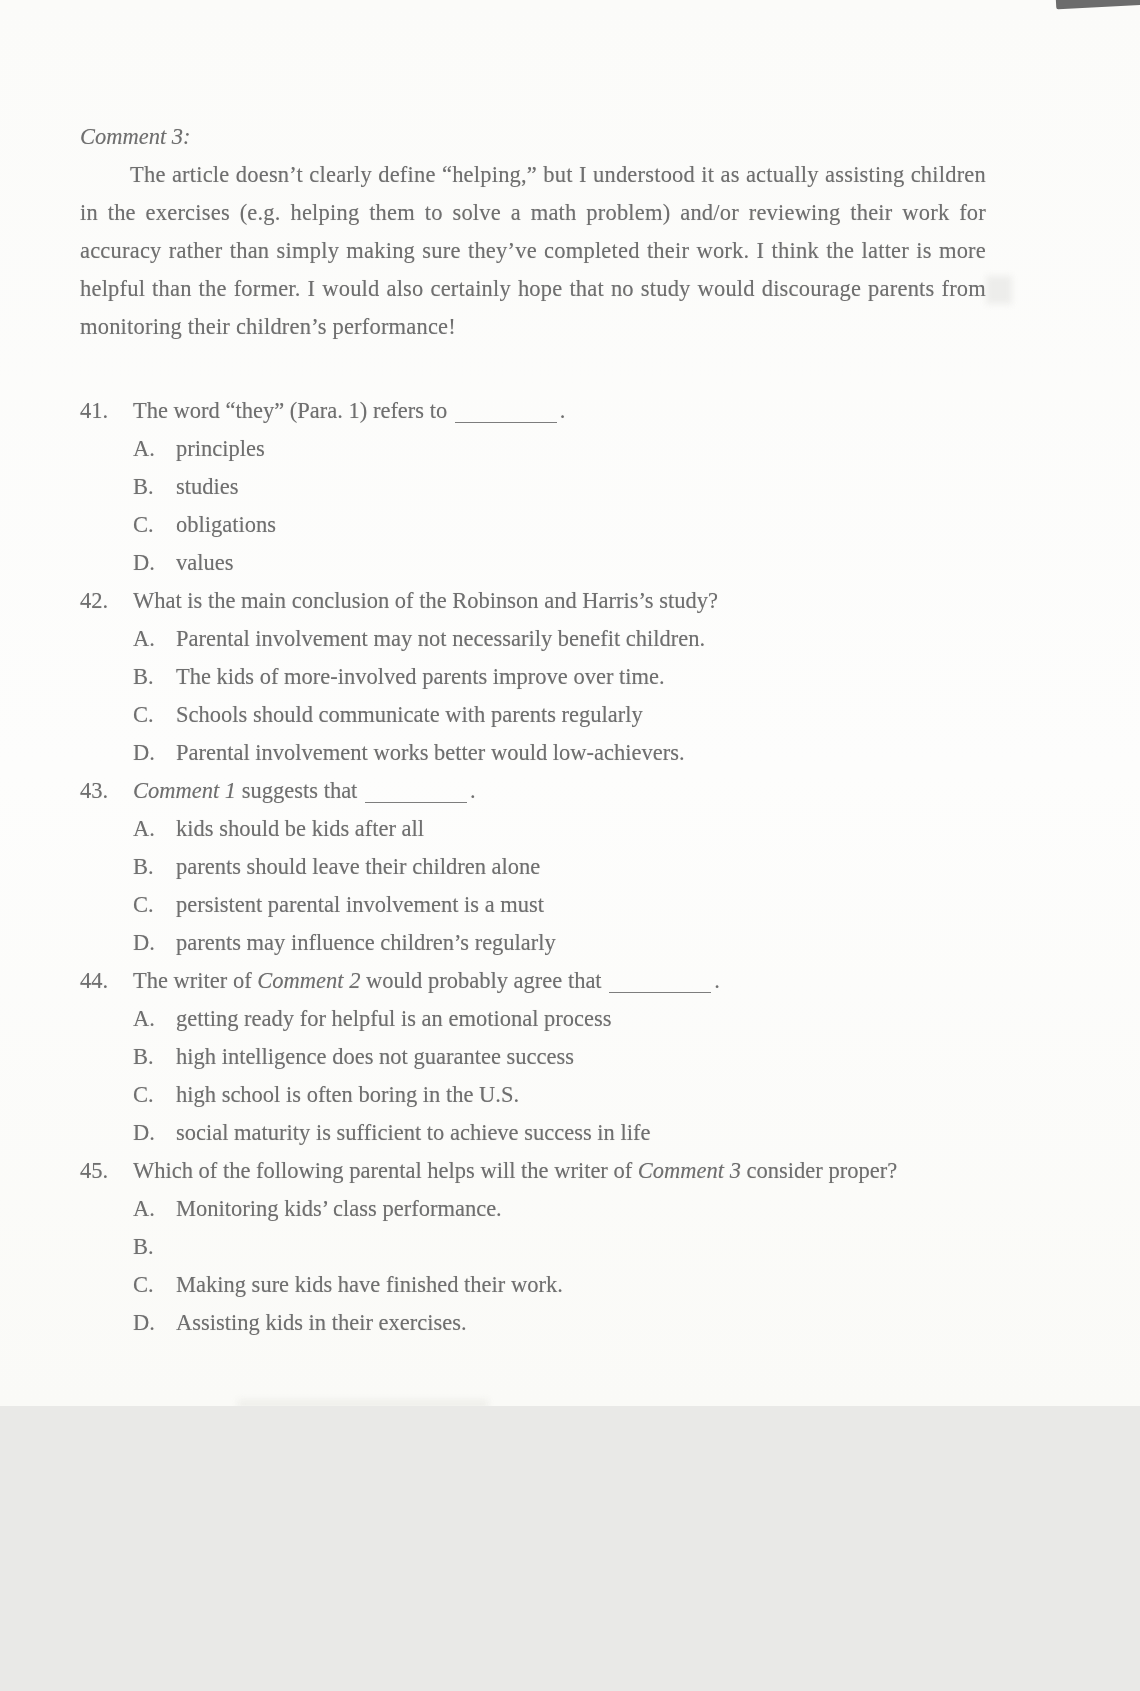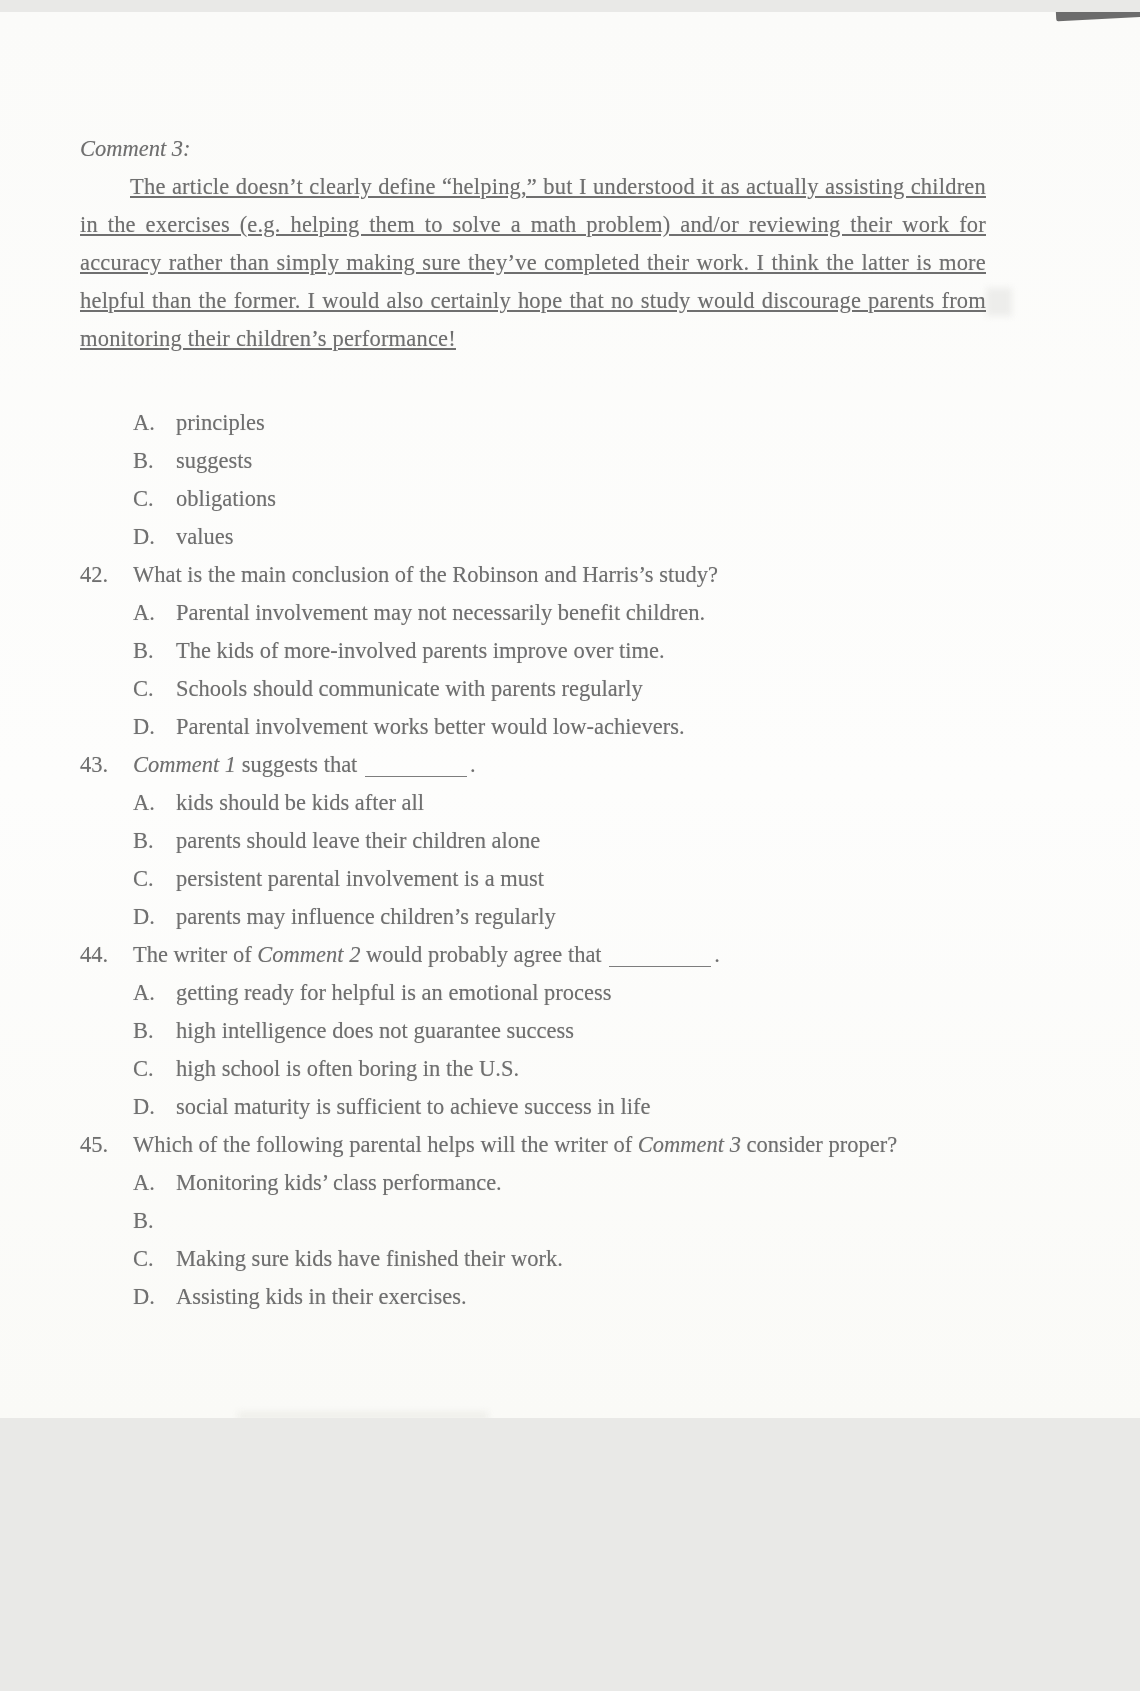--- a/index.html
+++ b/index.html
@@ -1,41 +1,40 @@
 <!DOCTYPE html>
 <html><head>
 <meta charset="utf-8">
 <style>
   html, body { margin: 0; padding: 0; background: #e9e9e7; }
   .page {
     position: relative;
     width: 1140px;
     height: 1406px;
-    margin: 12px auto;
+    margin: 0 auto;
     background: linear-gradient(180deg, #fbfbf9 0%, #fdfdfc 55%, #fafaf7 100%);
     font-family: "Liberation Serif", "DejaVu Serif", serif;
     color: #6f6f6f;
     overflow: hidden;
     text-shadow: 0 0 0.7px rgba(110,110,110,0.45);
   }
   .content {
     position: absolute;
     left: 80px;
     top: 118px;
     width: 906px;
     font-size: 22.5px;
     line-height: 38px;
   }
   .comment-label { font-style: italic; }
   .passage {
     margin: 0;
     text-indent: 50px;
     text-align: justify;
     letter-spacing: 0.2px;
-    text-decoration: underline;
   }
   .questions { margin-top: 46px; }
   .q-head { display: flex; }
   .q-num { width: 53px; flex: none; }
   .q-text { flex: 1; text-align: justify; }
   .q-text em { font-style: italic; }
   .option { display: flex; padding-left: 53px; }
   .opt-label { width: 43px; flex: none; }
   .opt-text { flex: 1; }
   .blank {
@@ -97,28 +96,32 @@
   <div class="artifact-top-right"></div>
   <div class="artifact-right-streak"></div>
   <div class="artifact-bottom-left"></div>
   <div class="artifact-bottom-edge"></div>
 
   <div class="content">
     <div class="comment-label">Comment 3:</div>
     <p class="passage">The article doesn’t clearly define “helping,” but I understood it as actually assisting children in the exercises (e.g. helping them to solve a math problem) and/or reviewing their work for accuracy rather than simply making sure they’ve completed their work. I think the latter is more helpful than the former. I would also certainly hope that no study would discourage parents from monitoring their children’s performance!</p>
     <div class="questions">
         <div class="question">
+          <div class="q-head">
+            <span class="q-num">41.</span>
+            <div class="q-text"><span>The word “they” (Para. 1) refers to </span><span class="blank"></span><span>.</span></div>
+          </div>
           <div class="options">
             <div class="option">
               <span class="opt-label">A.</span>
               <span class="opt-text">principles</span>
             </div>
             <div class="option">
               <span class="opt-label">B.</span>
-              <span class="opt-text">suggests</span>
+              <span class="opt-text">studies</span>
             </div>
             <div class="option">
               <span class="opt-label">C.</span>
               <span class="opt-text">obligations</span>
             </div>
             <div class="option">
               <span class="opt-label">D.</span>
               <span class="opt-text">values</span>
             </div>
           </div>

